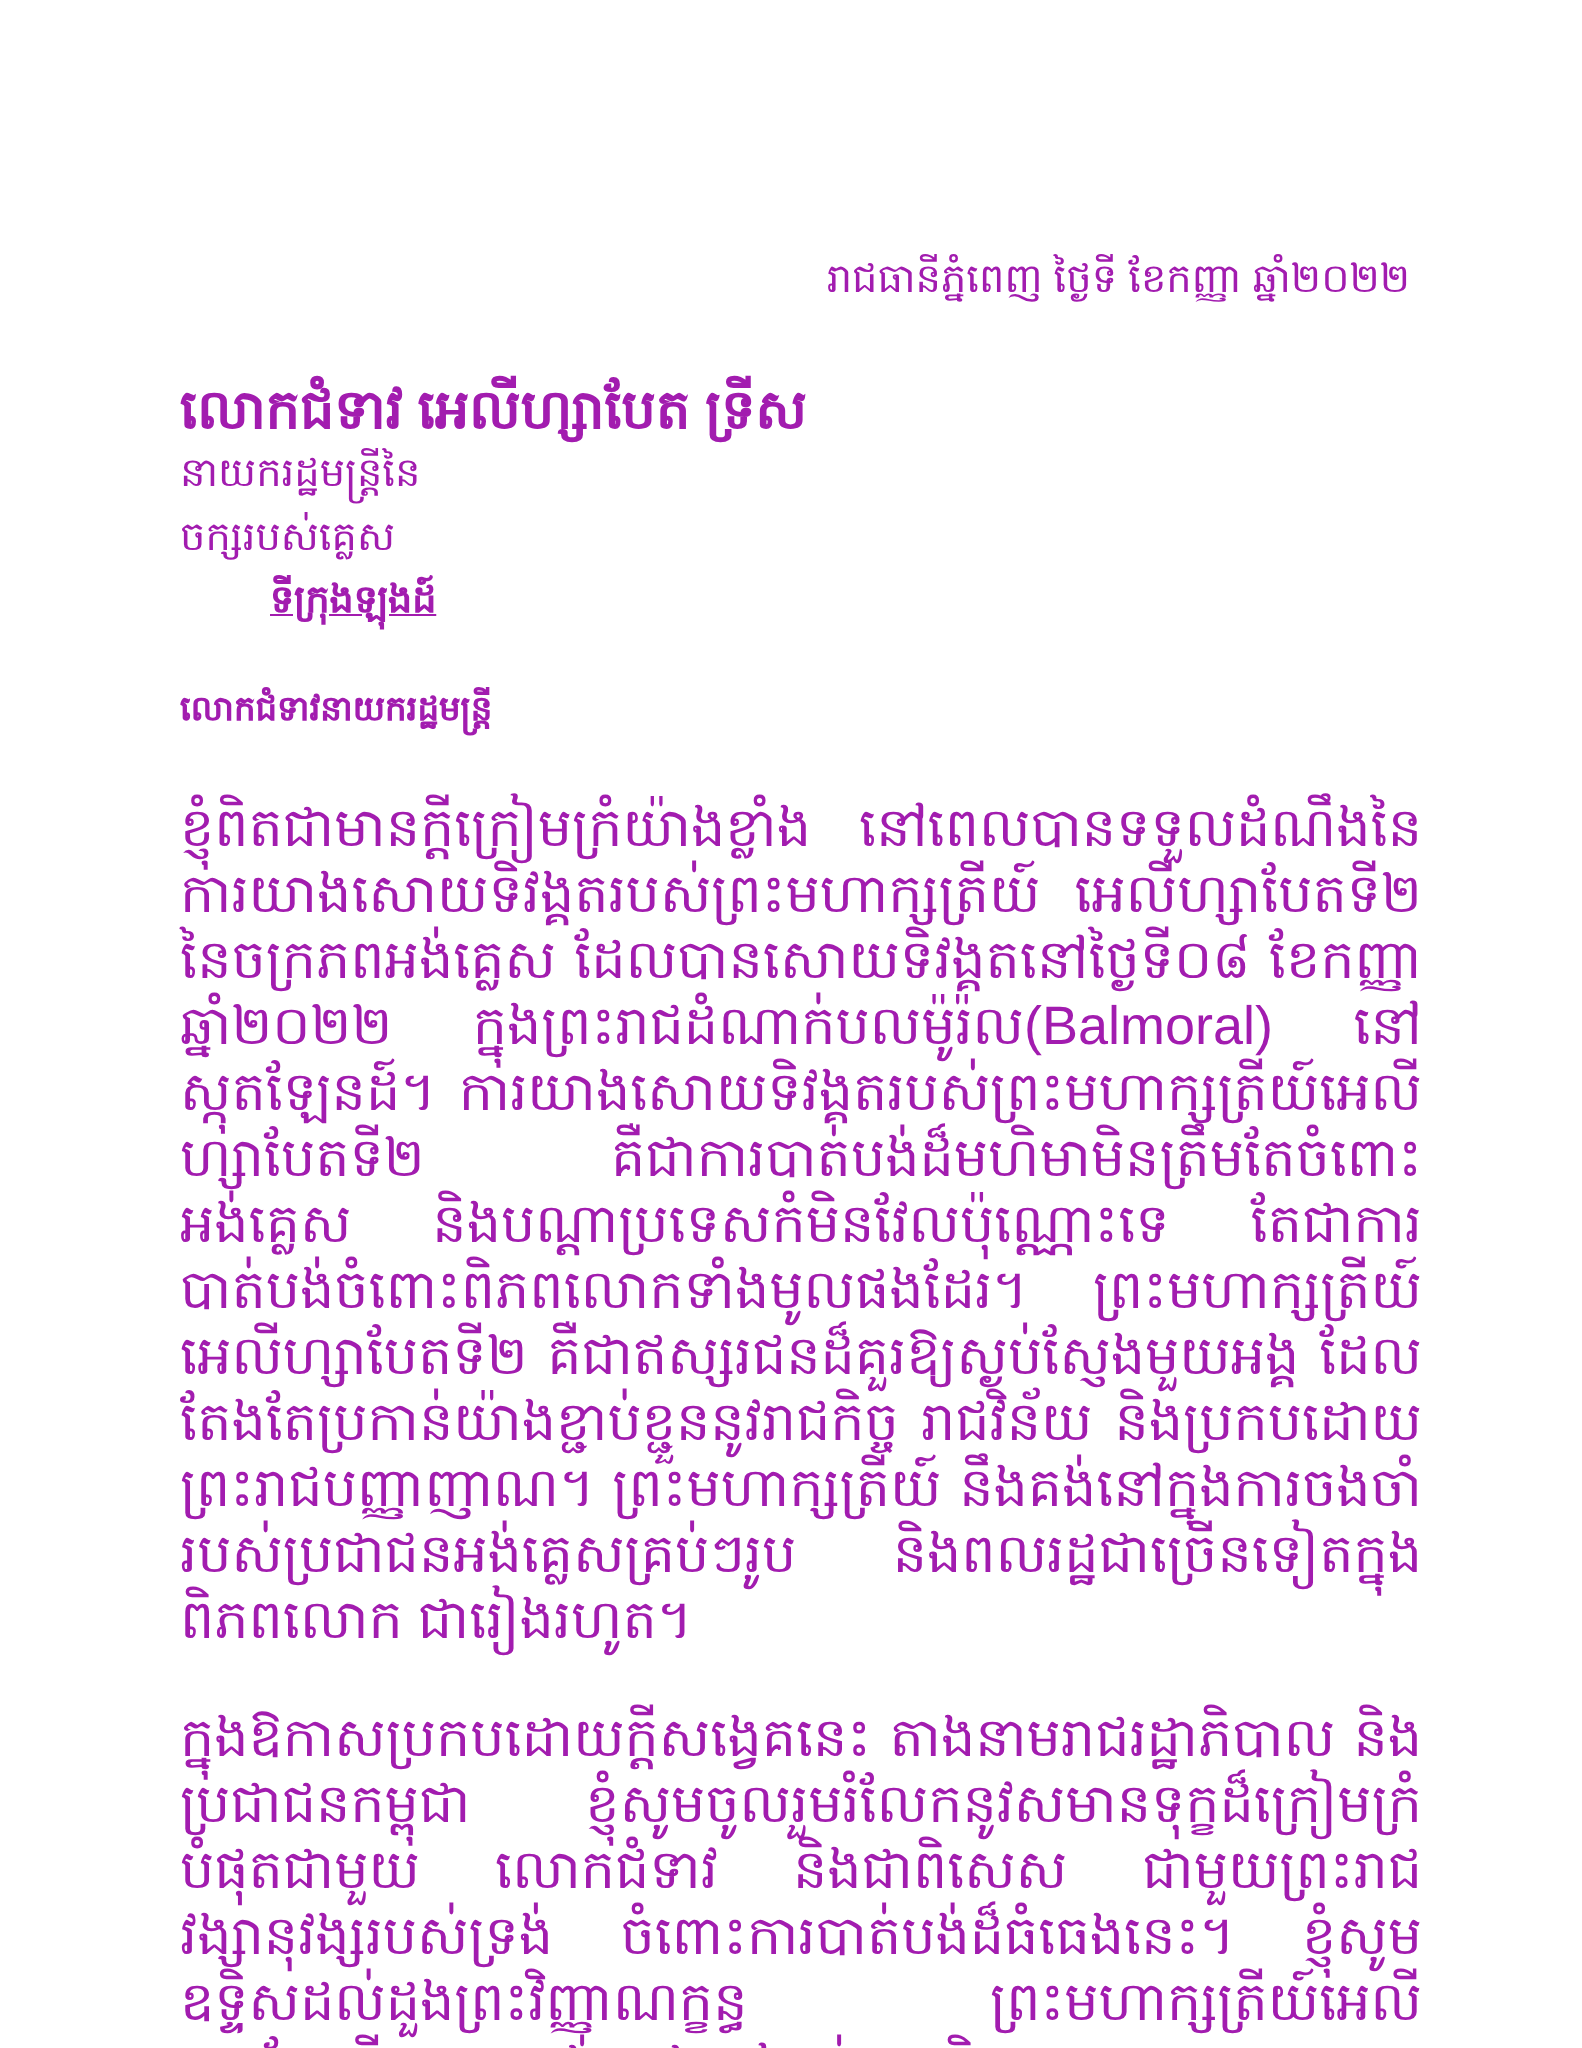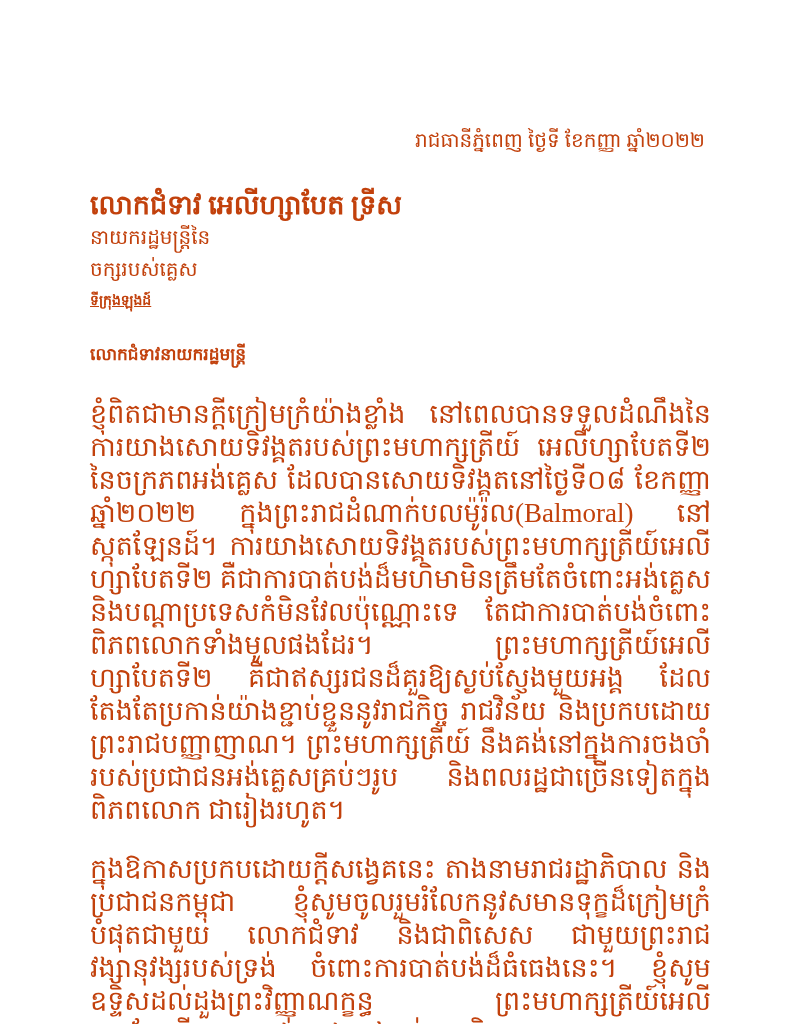--- a/index.html
+++ b/index.html
@@ -5,22 +5,22 @@
   html, body {
     margin: 0;
     padding: 0;
     background: #ffffff;
   }
   .page {
     position: relative;
     width: 791px;
     height: 1024px;
     background: #ffffff;
-    color: #c2410c;
-    font-family: Liberation Serif, serif;
+    color: #a21caf;
+    font-family: Liberation Sans, sans-serif;
     overflow: hidden;
     box-sizing: border-box;
   }
   .content {
     position: absolute;
     left: 90px;
     right: 80px;
     top: 125px;
   }
   .dateline {
@@ -34,22 +34,23 @@
     font-size: 20px;
     line-height: 32px;
     margin-bottom: 26px;
   }
   .recipient .name {
     font-weight: bold;
     font-size: 27px;
   }
   .recipient .city {
     font-weight: bold;
-    font-size: 14px;
+    font-size: 19px;
     text-decoration: underline;
+    margin-left: 45px;
   }
   .salutation {
     font-weight: bold;
     font-size: 17px;
     margin-bottom: 30px;
   }
   .body-par {
     font-size: 27px;
     line-height: 33px;
     text-align: justify;

